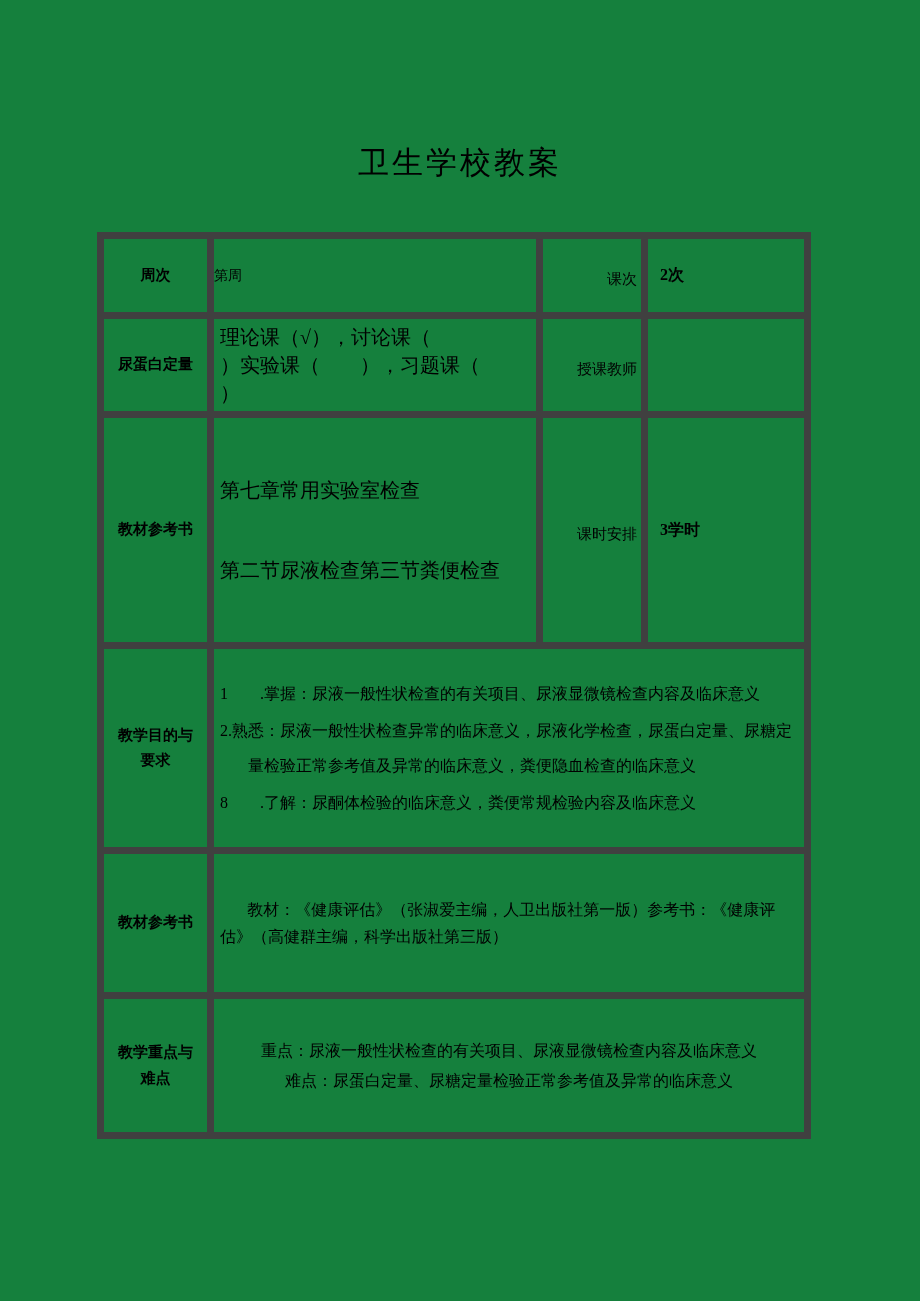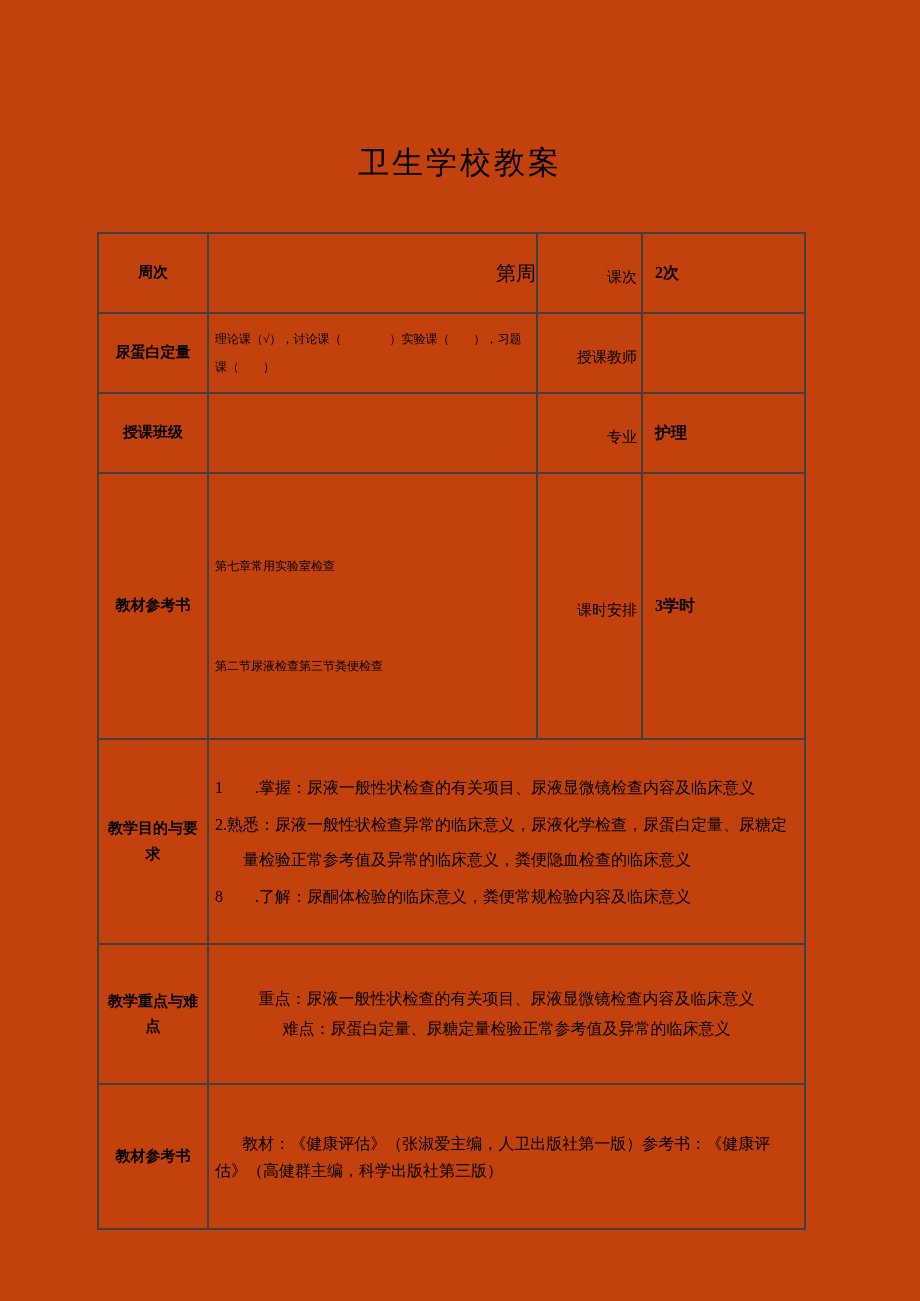--- a/index.html
+++ b/index.html
@@ -5,67 +5,67 @@
   * { margin: 0; padding: 0; box-sizing: border-box; }
   html, body {
     background: #ffffff;
     font-family: "Liberation Serif", "DejaVu Serif", serif;
     color: #000;
   }
   .page {
     position: relative;
     width: 920px;
     height: 1301px;
-    background: #c2410c;
+    background: #15803d;
     overflow: hidden;
   }
   .doc-title {
     padding-top: 142px;
     text-align: center;
     font-size: 31px;
     font-weight: 400;
     letter-spacing: 3px;
   }
   table.lesson-table {
     margin: 48px 0 0 97px;
     width: 707px;
     border-collapse: collapse;
     table-layout: fixed;
   }
   td {
-    border: 2px solid #404040;
+    border: 7px solid #404040;
     vertical-align: middle;
     font-size: 15px;
     word-break: break-all;
     overflow: hidden;
   }
   
   td.lbl {
     font-weight: bold;
     text-align: center;
     padding: 0 9px;
     line-height: 1.7;
   }
   
   td.lbl3 {
     font-weight: normal;
     text-align: right;
     padding: 8px 4px 0 8px;
     line-height: 1.5;
   }
-  td.ctr { text-align: right; font-size: 20px; }
+  td.ctr { text-align: left; font-size: 14px; }
   td.val { font-size: 16px; padding-left: 12px; font-weight: bold; }
   td.txt {
-    font-size: 12px;
+    font-size: 20px;
     padding: 4px 6px;
     line-height: 28px;
     white-space: pre-wrap;
   }
   td.top { vertical-align: top; }
-  td.top .tline { line-height: 23px; padding-top: 1px; margin-top: 20px; }
+  td.top .tline { line-height: 23px; padding-top: 1px; }
   td.obj {
     font-size: 16px;
     padding: 8px 8px 8px 6px;
     line-height: 35px;
   }
   .obj-item {
     padding-left: 28px;
     text-indent: -28px;
     margin: 2px 0;
     white-space: pre-wrap;
@@ -110,57 +110,51 @@
         <td class="val">2次</td>
       </tr>
 
       <tr style="height:80px">
         <td class="lbl">尿蛋白定量</td>
         <td class="txt">理论课（√），讨论课（                ）实验课（        ），习题课（        ）</td>
         <td class="lbl3">授课教师</td>
         <td class="val"></td>
       </tr>
 
-      <tr style="height:80px">
-        <td class="lbl">授课班级</td>
-        <td class="txt"></td>
-        <td class="lbl3">专业</td>
-        <td class="val">护理</td>
-      </tr>
 
       <tr style="height:70px">
         <td class="lbl">教材参考书</td>
         <td class="txt top">
           <div class="tline">第七章常用实验室检查</div>
           <div class="tline">第二节尿液检查第三节粪便检查</div>
         </td>
         <td class="lbl3">课时安排</td>
         <td class="val">3学时</td>
       </tr>
 
       <tr style="height:205px">
         <td class="lbl">教学目的与要求</td>
         <td class="obj" colspan="3">
           <p class="obj-item">1        .掌握：尿液一般性状检查的有关项目、尿液显微镜检查内容及临床意义</p>
           <p class="obj-item">2.熟悉：尿液一般性状检查异常的临床意义，尿液化学检查，尿蛋白定量、尿糖定量检验正常参考值及异常的临床意义，粪便隐血检查的临床意义</p>
           <p class="obj-item">8        .了解：尿酮体检验的临床意义，粪便常规检验内容及临床意义</p>
         </td>
       </tr>
 
+      <tr style="height:145px">
+        <td class="lbl">教材参考书</td>
+        <td class="mat" colspan="3">
+          <p>教材：《健康评估》（张淑爱主编，人卫出版社第一版）参考书：《健康评估》（高健群主编，科学出版社第三版）</p>
+        </td>
+      </tr>
+
       <tr style="height:140px">
         <td class="lbl">教学重点与难点</td>
         <td class="kp" colspan="3">
           <div>重点：尿液一般性状检查的有关项目、尿液显微镜检查内容及临床意义</div>
           <div>难点：尿蛋白定量、尿糖定量检验正常参考值及异常的临床意义</div>
-        </td>
-      </tr>
-
-      <tr style="height:145px">
-        <td class="lbl">教材参考书</td>
-        <td class="mat" colspan="3">
-          <p>教材：《健康评估》（张淑爱主编，人卫出版社第一版）参考书：《健康评估》（高健群主编，科学出版社第三版）</p>
         </td>
       </tr>
 
 
     </tbody>
   </table>
 </div>
 
 </body></html>

